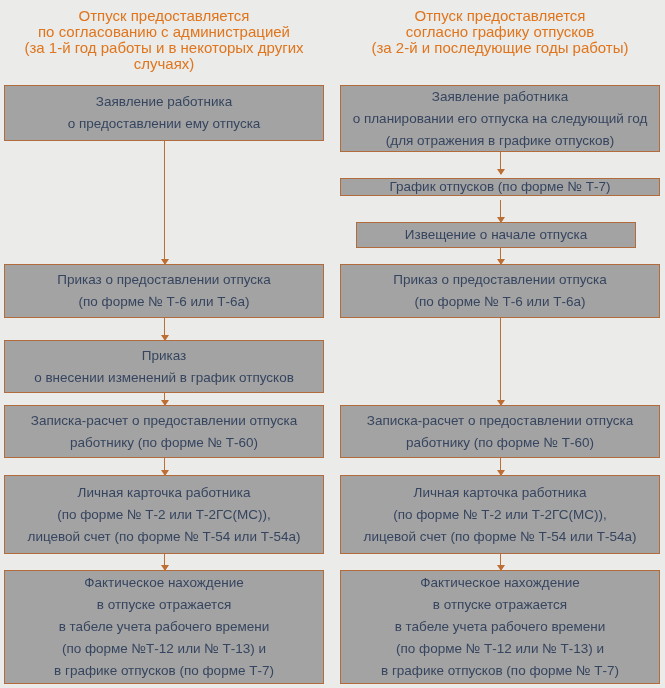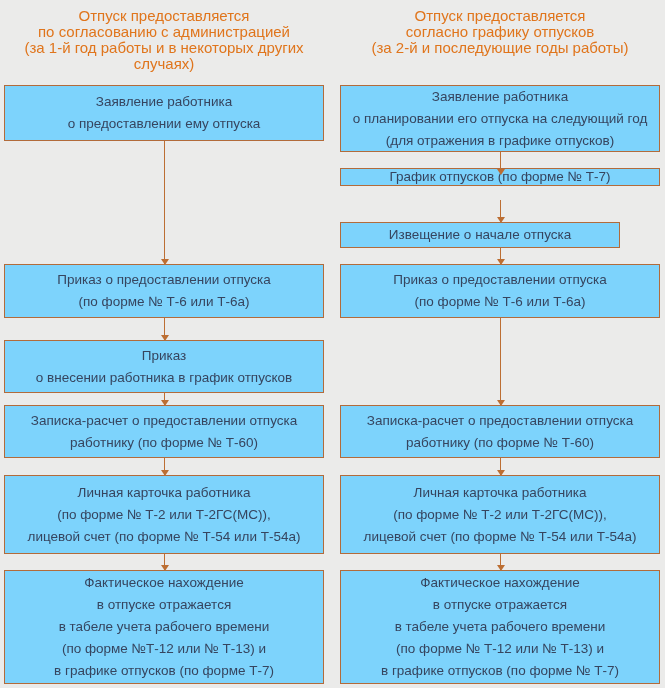--- a/index.html
+++ b/index.html
@@ -19,21 +19,21 @@
     position: absolute;
     white-space: pre-line;
     text-align: center;
     color: #e0751c;
     font-size: 15px;
     line-height: 16px;
   }
   .box {
     position: absolute;
     box-sizing: border-box;
-    background: #7dd3fc;
+    background: #a3a3a3;
     border: 1px solid #b26b3b;
     display: flex;
     align-items: center;
     justify-content: center;
     padding: 8px 2px;
   }
   .box-text {
     white-space: pre-line;
     text-align: center;
     color: #36455f;
@@ -72,21 +72,21 @@
   <div class="box" style="left:4px; top:85px; width:320px; height:56px;">
     <span class="box-text">Заявление работника
 о предоставлении ему отпуска</span>
   </div>
   <div class="box" style="left:4px; top:264px; width:320px; height:54px;">
     <span class="box-text">Приказ о предоставлении отпуска
 (по форме № Т-6 или Т-6а)</span>
   </div>
   <div class="box" style="left:4px; top:340px; width:320px; height:53px;">
     <span class="box-text">Приказ
-о внесении работника в график отпусков</span>
+о внесении изменений в график отпусков</span>
   </div>
   <div class="box" style="left:4px; top:405px; width:320px; height:53px;">
     <span class="box-text">Записка-расчет о предоставлении отпуска
 работнику (по форме № Т-60)</span>
   </div>
   <div class="box" style="left:4px; top:475px; width:320px; height:79px;">
     <span class="box-text">Личная карточка работника
 (по форме № Т-2 или Т-2ГС(МС)),
 лицевой счет (по форме № Т-54 или Т-54а)</span>
   </div>
@@ -102,24 +102,24 @@
   <div class="arrow" style="left:164px; top:318px; height:22px;"></div>
   <div class="arrow" style="left:164px; top:393px; height:12px;"></div>
   <div class="arrow" style="left:164px; top:458px; height:17px;"></div>
   <div class="arrow" style="left:164px; top:554px; height:16px;"></div>
 
   <div class="box" style="left:340px; top:85px; width:320px; height:67px;">
     <span class="box-text">Заявление работника
 о планировании его отпуска на следующий год
 (для отражения в графике отпусков)</span>
   </div>
-  <div class="box" style="left:340px; top:168px; width:320px; height:16px;">
+  <div class="box" style="left:340px; top:178px; width:320px; height:16px;">
     <span class="box-text">График отпусков (по форме № Т-7)</span>
   </div>
-  <div class="box" style="left:340px; top:222px; width:280px; height:26px;">
+  <div class="box" style="left:356px; top:222px; width:280px; height:26px;">
     <span class="box-text">Извещение о начале отпуска</span>
   </div>
   <div class="box" style="left:340px; top:264px; width:320px; height:54px;">
     <span class="box-text">Приказ о предоставлении отпуска
 (по форме № Т-6 или Т-6а)</span>
   </div>
   <div class="box" style="left:340px; top:405px; width:320px; height:53px;">
     <span class="box-text">Записка-расчет о предоставлении отпуска
 работнику (по форме № Т-60)</span>
   </div>

